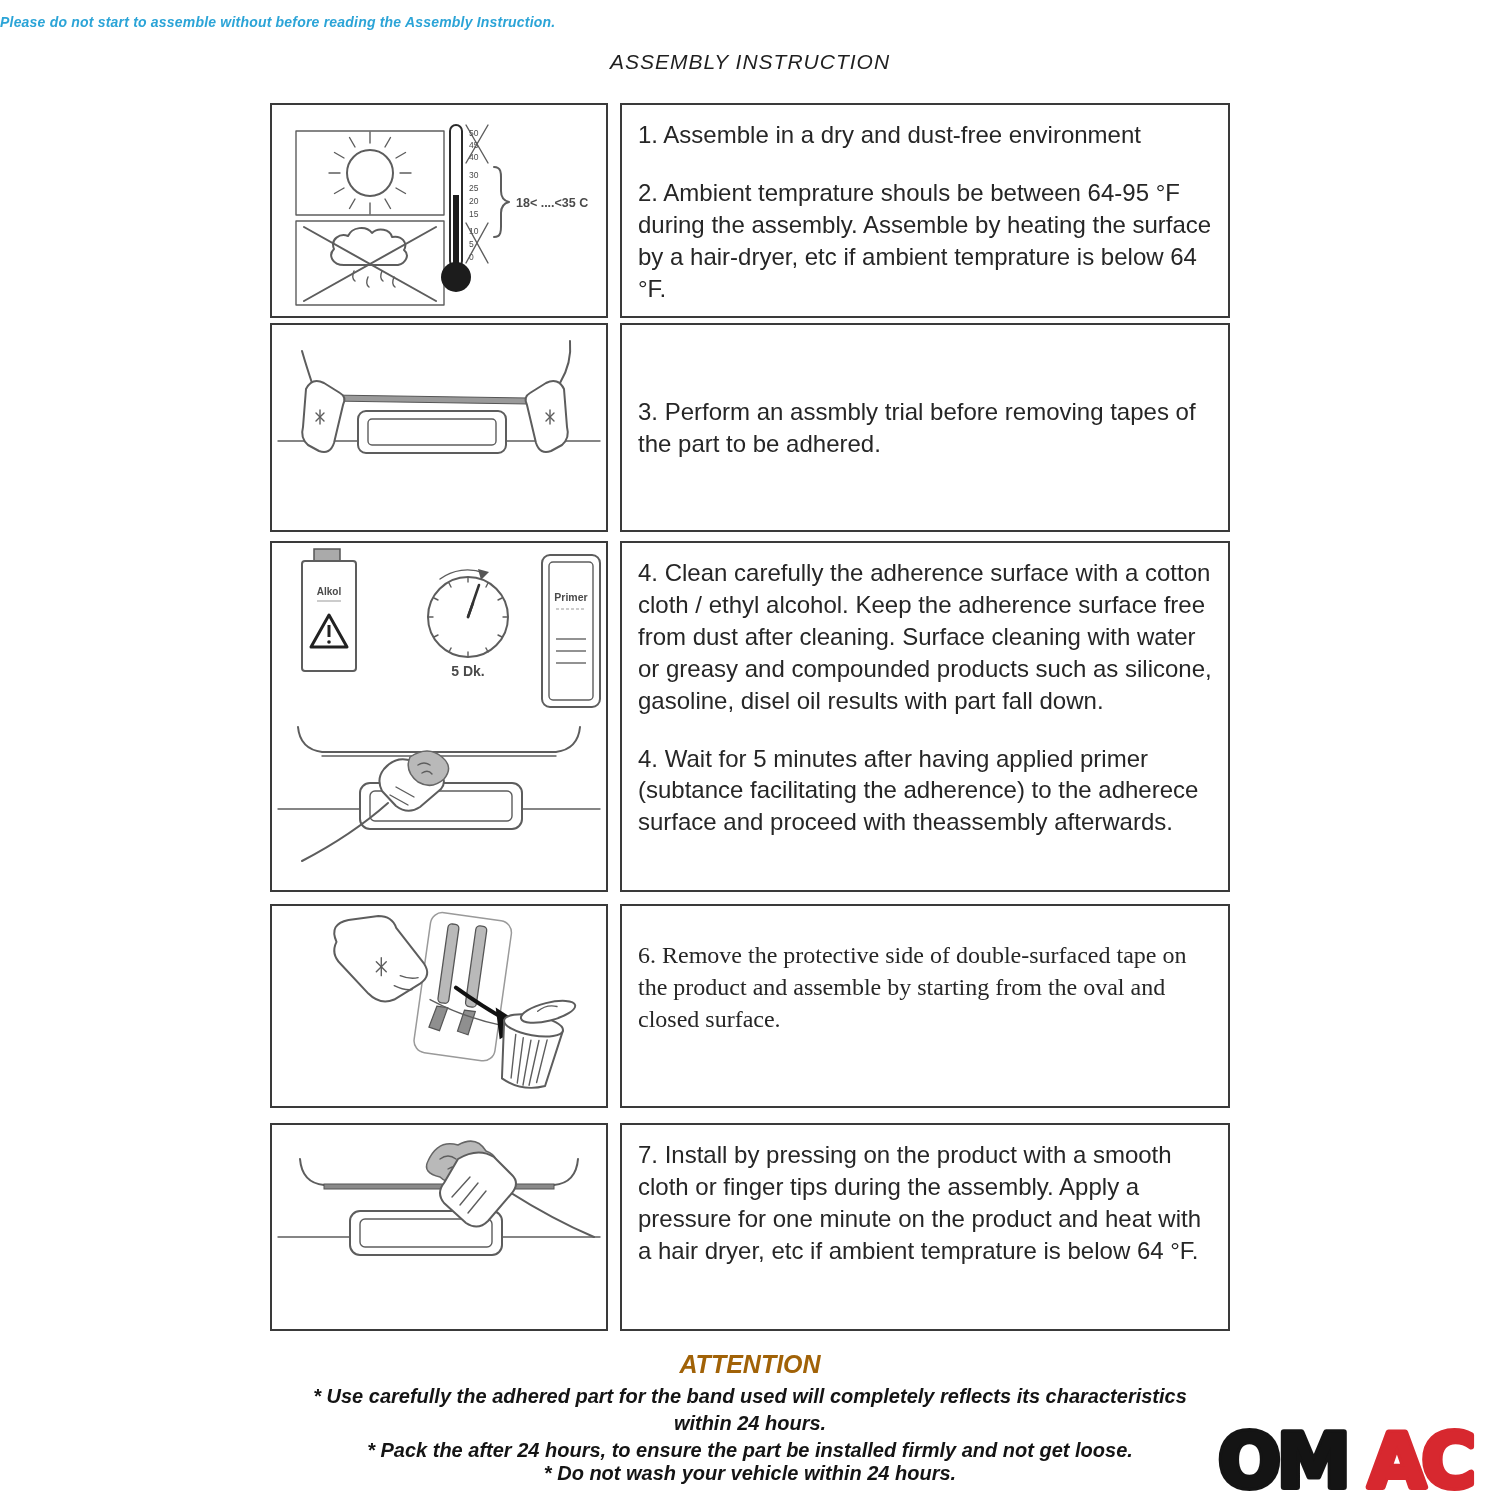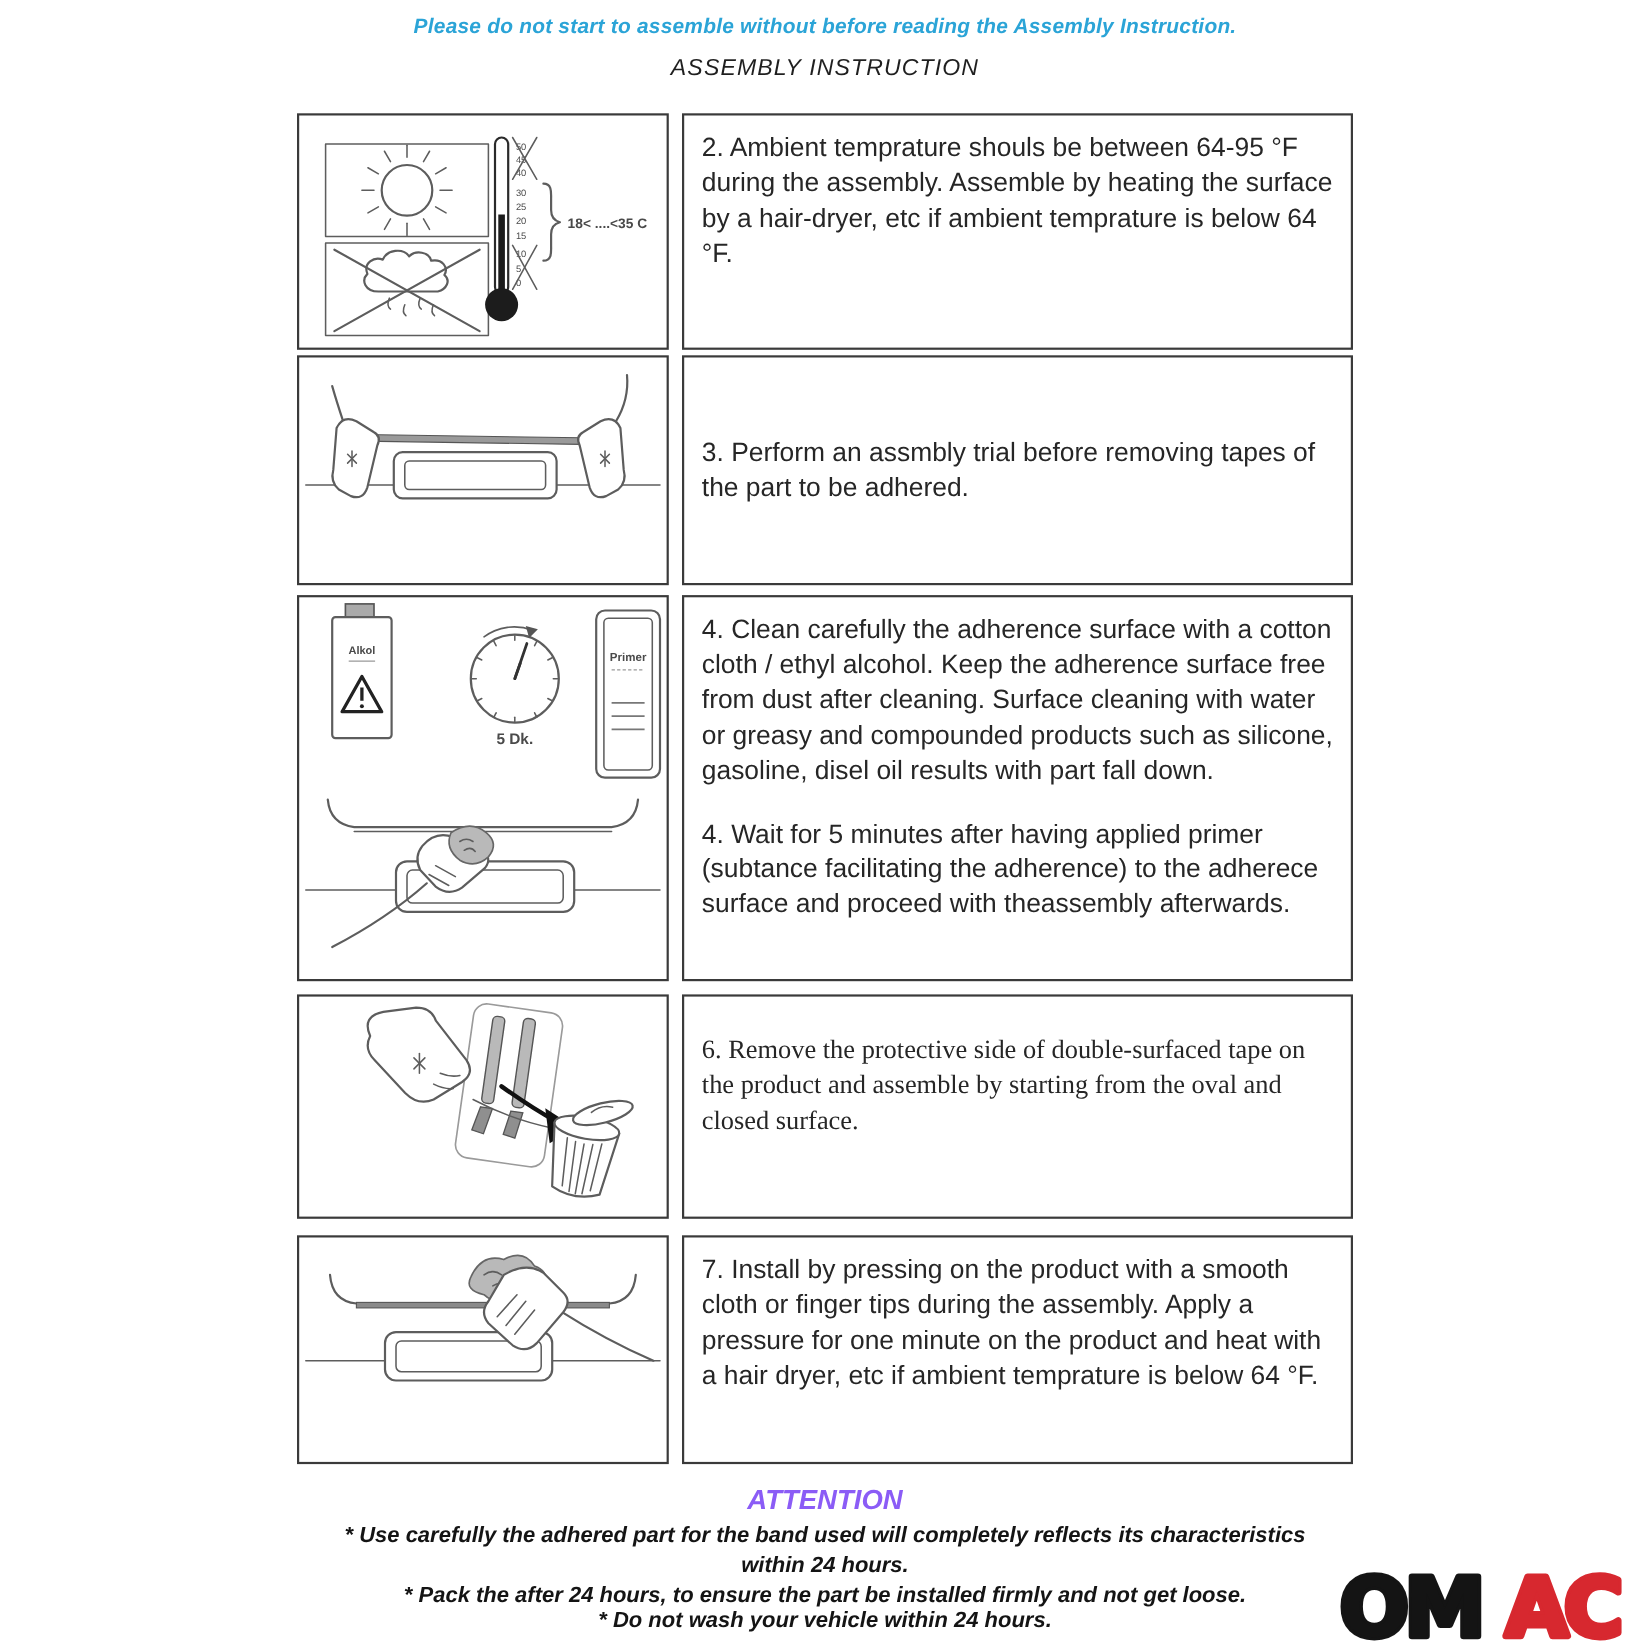--- a/index.html
+++ b/index.html
@@ -3,22 +3,22 @@
 <meta charset="utf-8">
 <style>
   html,body{margin:0;padding:0;}
   body{
     width:1500px;height:1500px;background:#ffffff;position:relative;overflow:hidden;
     font-family:"Liberation Sans","DejaVu Sans",sans-serif;color:#262626;
   }
   .abs{position:absolute;}
   
   .warning{
-    top:14px;left:0;width:100%;text-align:center;
-    font-size:19px;font-weight:bold;font-style:italic;color:#2ba4d7;letter-spacing:.2px;
+    top:14px;left:0;width:100%;text-align:left;
+    font-size:14px;font-weight:bold;font-style:italic;color:#2ba4d7;letter-spacing:.2px;
   }
   .title{
     top:50px;left:0;width:100%;text-align:center;
     font-size:21px;font-style:italic;color:#1f1f1f;letter-spacing:1px;
   }
   
   .row{left:270px;width:960px;}
   .r1{top:103px;height:215px;}
   .r2{top:323px;height:209px;border-radius:12px;}
   .r3{top:541px;height:351px;}
@@ -31,21 +31,21 @@
   .illus{left:0;width:338px;}
   .textbox{left:350px;width:610px;padding:14px 14px 0 16px;}
   .textbox p{margin:0;font-size:24px;line-height:1.33;color:#262626;}
   .textbox p + p{margin-top:26px;}
   .vcenter{display:flex;flex-direction:column;justify-content:center;padding-top:0;}
   .offset-top{padding-top:34px;}
   .illus svg{display:block;width:100%;height:100%;}
   
   .attn-title{
     top:1350px;left:0;width:100%;text-align:center;
-    font-size:25px;font-weight:bold;font-style:italic;color:#8b5cf6;
+    font-size:25px;font-weight:bold;font-style:italic;color:#a16207;
   }
   .note{
     left:0;width:100%;text-align:center;font-style:italic;font-weight:600;
     font-size:20px;line-height:27px;color:#141414;
   }
   .note-1{top:1383px;}
   .note-1 span{display:inline-block;max-width:930px;}
   .note-2{top:1437px;}
   .note-3{top:1460px;}
   
@@ -121,20 +121,21 @@
             <line x1="216" y1="18" x2="194" y2="56"></line>
           <line x1="194" y1="116" x2="216" y2="156"></line>
             <line x1="216" y1="116" x2="194" y2="156"></line>
         </g>
         <path class="ln" d="M222,60 C230,60 229,68 229,74 L229,84 C229,91 233,94 237,95 C233,96 229,99 229,106 L229,116 C229,122 230,130 222,130"></path>
         <text class="svgtxt" x="244" y="100" font-size="12.5" font-weight="bold" fill="#333">18&lt; ....&lt;35 C</text>
       </g>
     </svg>
   </div>
   <div class="textbox">
+    <p>1. Assemble in a dry and dust-free environment</p>
     <p>2. Ambient temprature shouls be between 64-95 °F during the assembly. Assemble by heating the surface by a hair-dryer, etc if ambient temprature is below 64 °F.</p>
   </div>
 </div>
 
 <div class="abs row r2">
   <div class="illus">
     <svg viewBox="0 0 334 205">
       <line class="ln thin" x1="6" y1="116" x2="328" y2="116"></line>
       <rect class="ln whitefill" x="86" y="86" width="148" height="42" rx="8"></rect>
       <rect class="ln thin" x="96" y="94" width="128" height="26" rx="4" fill="#fff"></rect>

